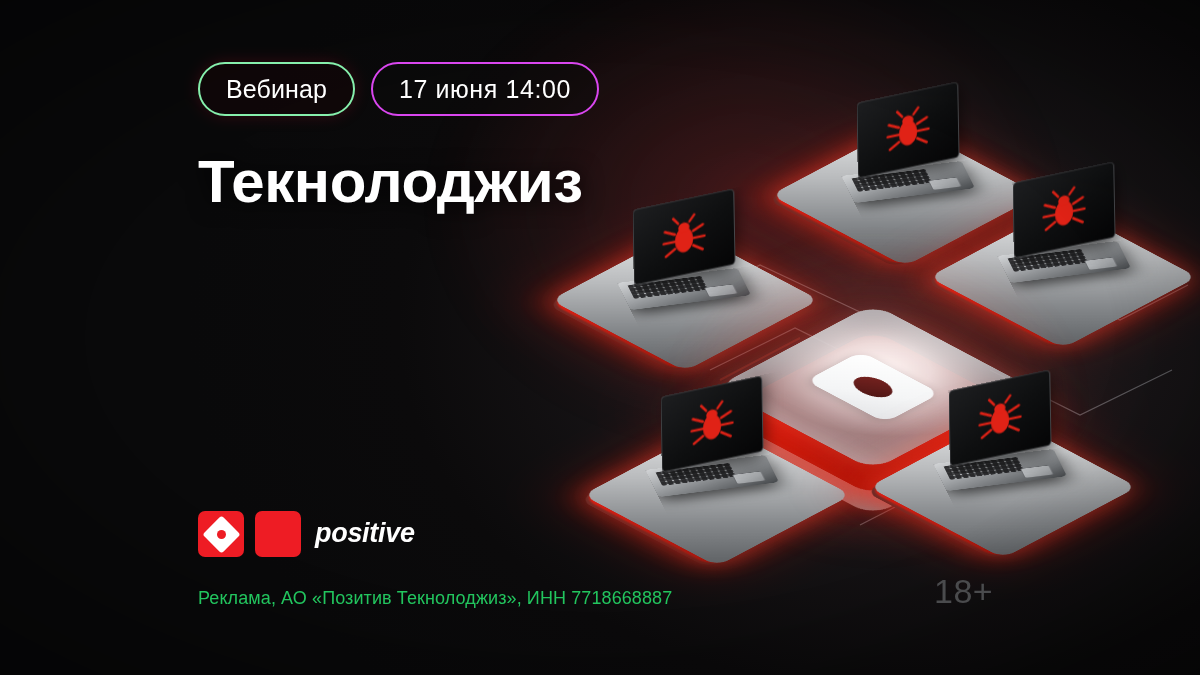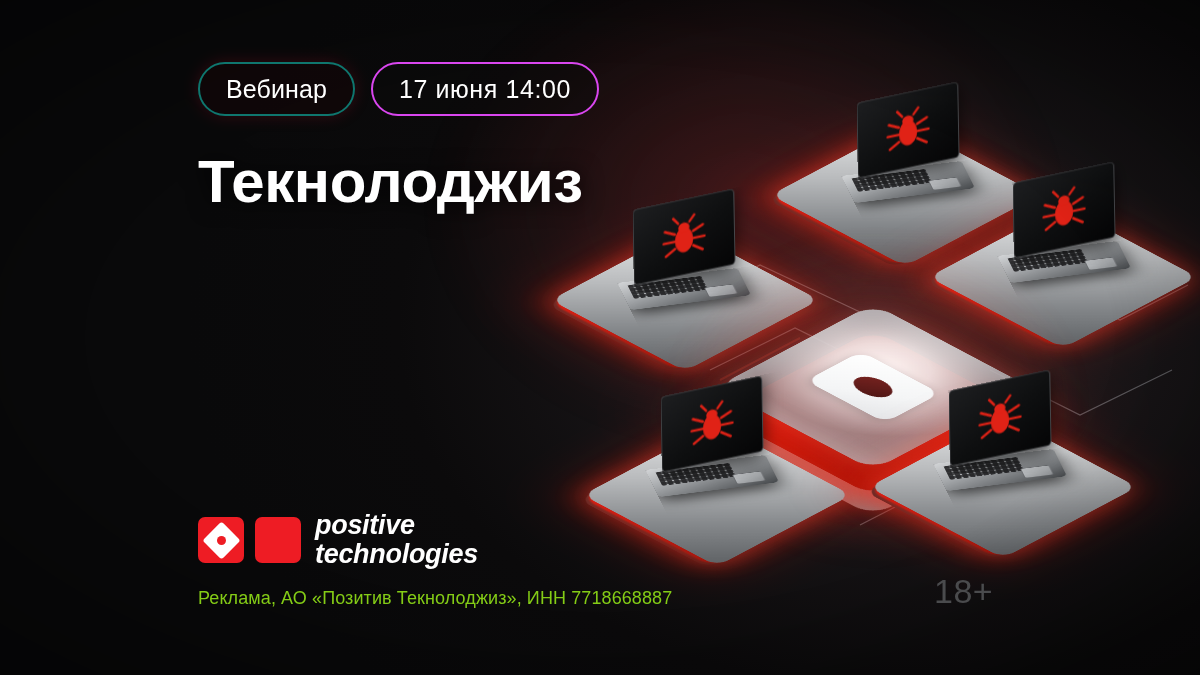--- a/index.html
+++ b/index.html
@@ -258,21 +258,21 @@
     align-items: center;
     justify-content: center;
     padding: 0 26px;
     border-radius: 28px;
     font-size: 25px;
     letter-spacing: 0.1px;
     color: #fff;
     white-space: nowrap;
   }
   .badge-webinar {
-    border: 2px solid #0f766e;
+    border: 2px solid #86efac;
     background: rgba(20,6,8,0.55);
     box-shadow: 0 0 16px rgba(200,16,46,0.22);
     text-align: right;
   }
   .badge-date {
     border: 2px solid #d946ef;
     background: rgba(10,10,11,0.4);
     letter-spacing: 0.6px;
   }
 
@@ -334,21 +334,21 @@
     line-height: 1.08;
     letter-spacing: -0.3px;
   }
   .wordmark span { display: block; }
 
   .disclaimer {
     position: absolute;
     left: 0;
     top: 588px;
     font-size: 18px;
-    color: #84cc16;
+    color: #22c55e;
     letter-spacing: 0.1px;
     white-space: nowrap;
   }
 
   .age {
     position: absolute;
     left: 934px;
     top: 572px;
     font-size: 34px;
     color: #4a4b4d;
@@ -523,21 +523,20 @@
       <div class="logo-marks">
         <div class="mark">
           <div class="diamond">
             <div class="diamond-dot"></div>
           </div>
         </div>
         <div class="mark"></div>
       </div>
       <div class="wordmark">
         <span>positive</span>
-        <span>technologies</span>
       </div>
     </div>
 
     <div class="disclaimer">Реклама, АО «Позитив Текнолоджиз», ИНН 7718668887</div>
   </div>
 
   <div class="age">18+</div>
 
 </div>
 

